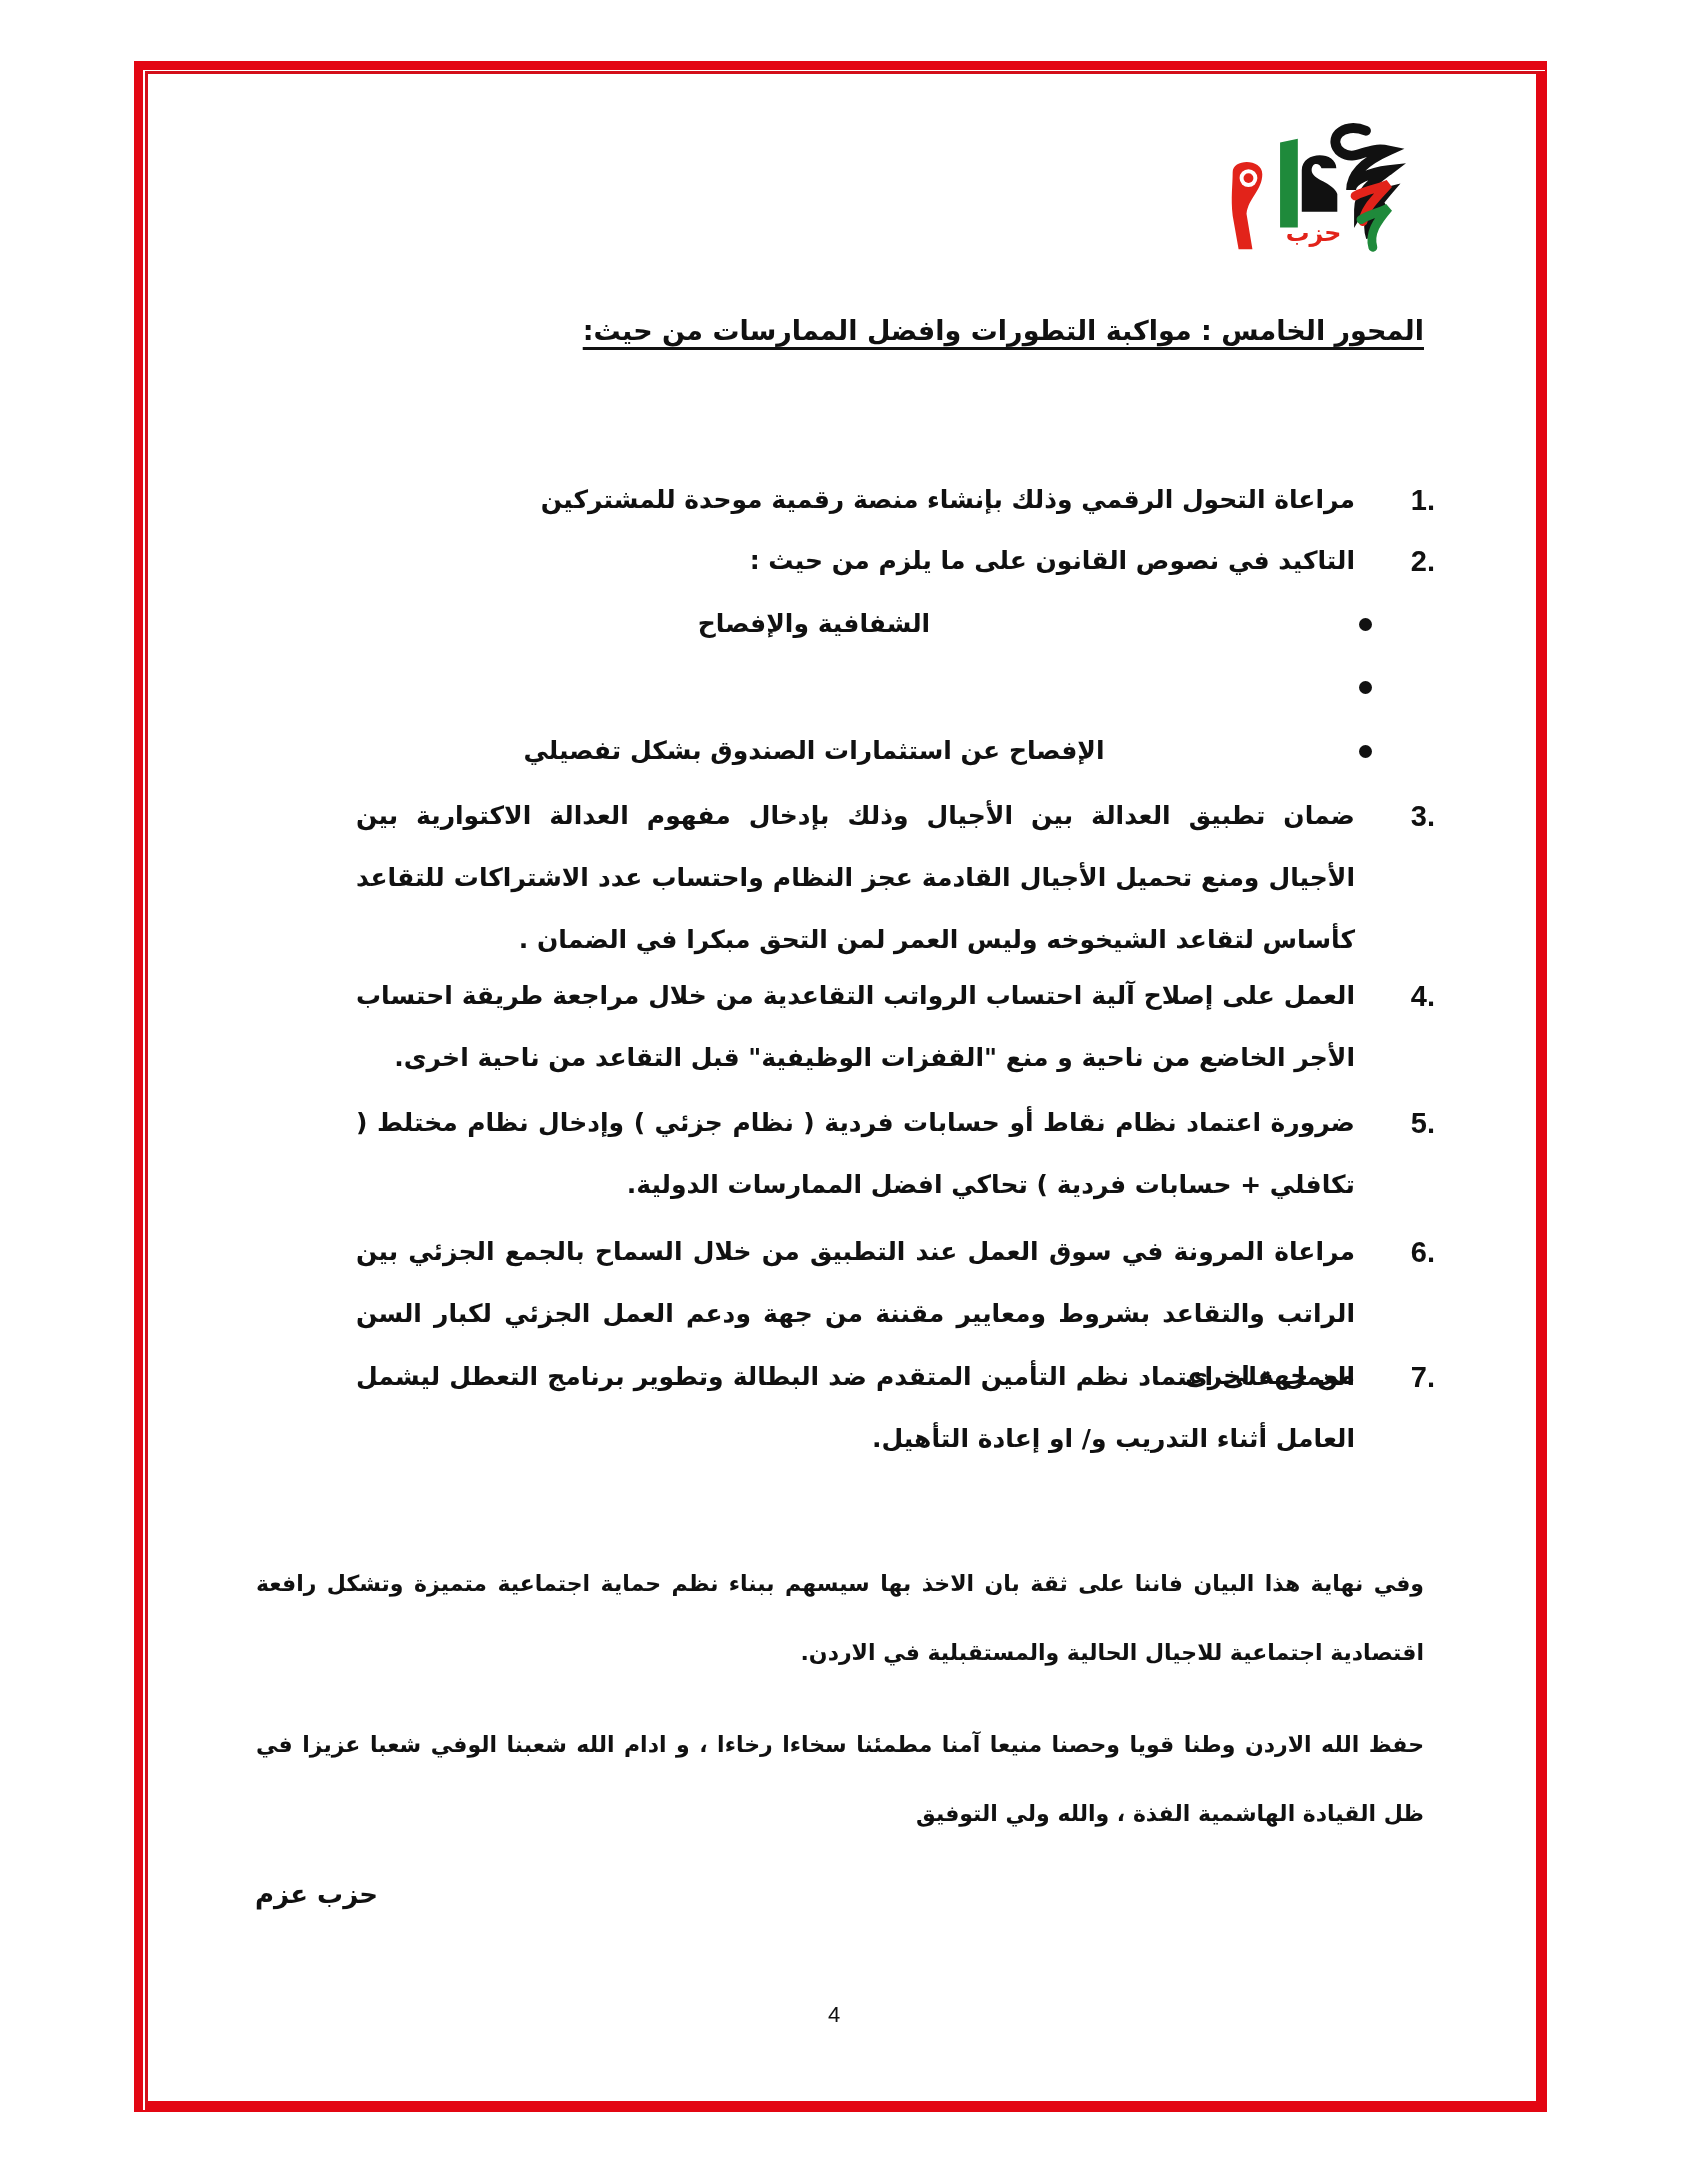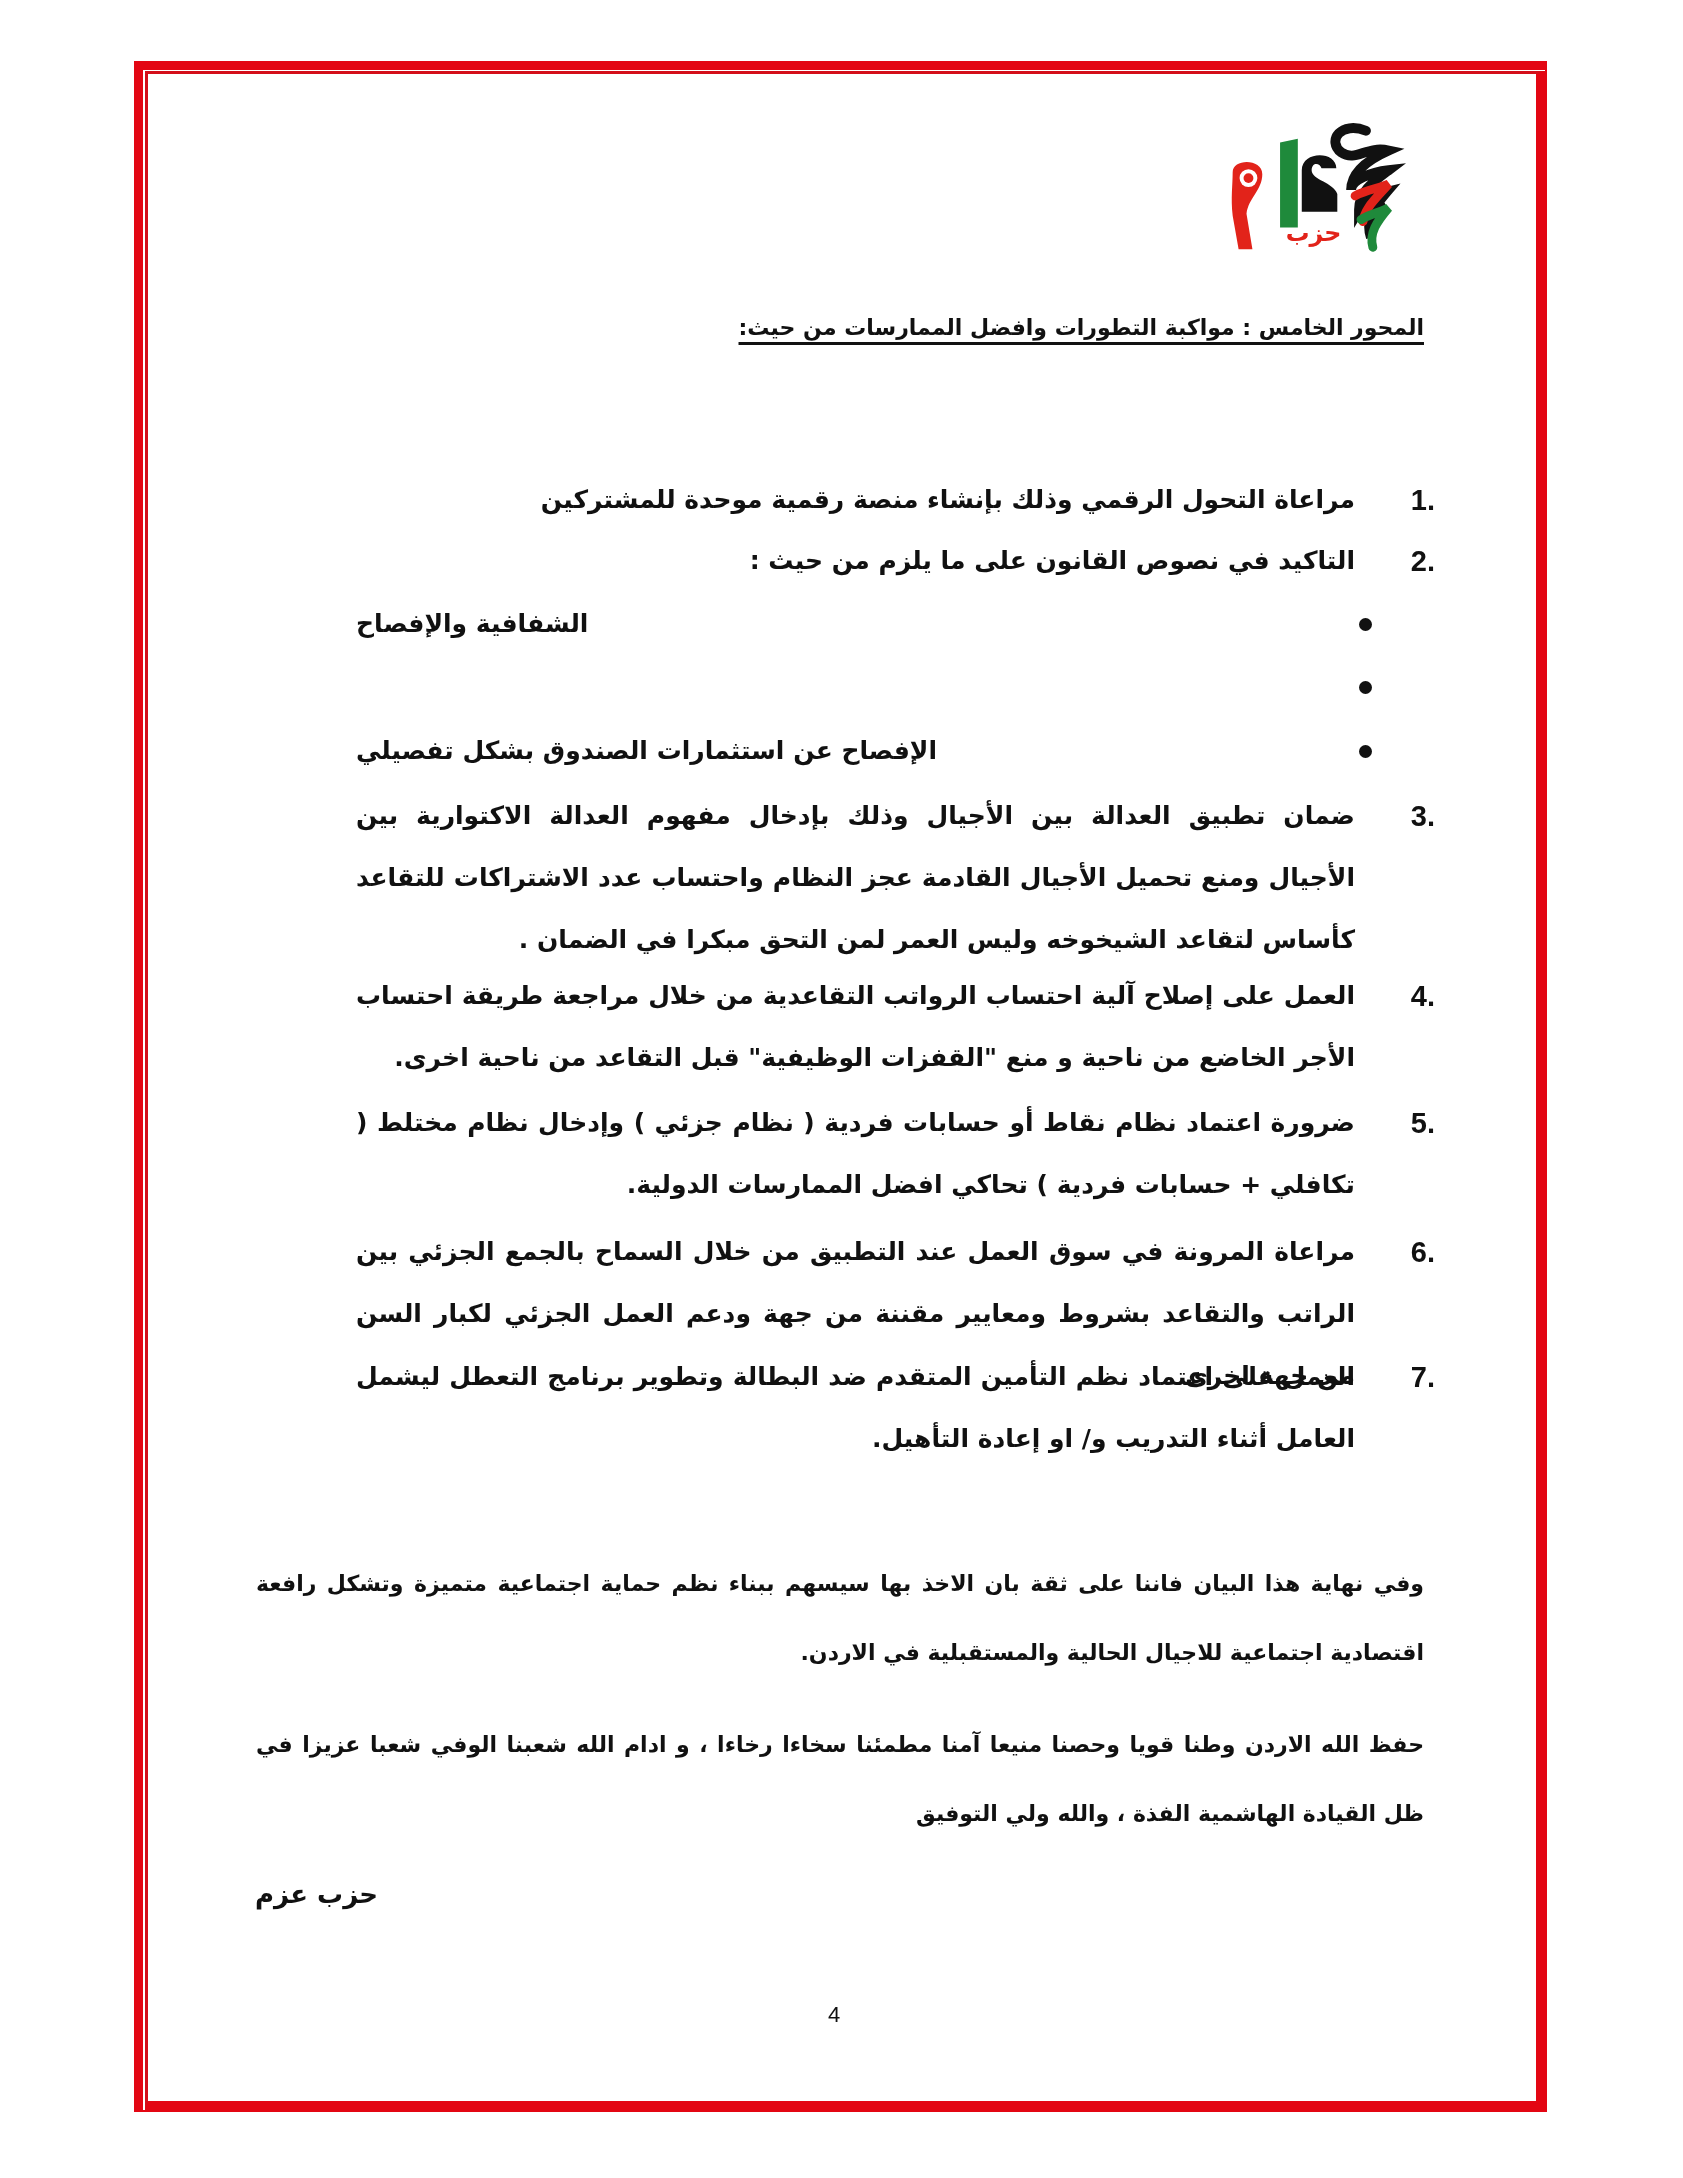--- a/index.html
+++ b/index.html
@@ -12,32 +12,32 @@
                   border-right: 2px solid #e30613; border-bottom: 2px solid #e30613; }
   .border-inner { position: absolute; left: 145px; top: 71px; width: 1400px; height: 2039px;
                   box-sizing: border-box; border-top: 3px solid #d40f1a; border-left: 3px solid #d40f1a;
                   border-right: 9px solid #e30613; border-bottom: 9px solid #e30613; }
 
   
   .logo { position: absolute; left: 1163px; top: 111px; width: 243px; height: 153px; }
 
   .rtl { direction: rtl; unicode-bidi: embed; }
 
-  .section-title { position: absolute; right: 259px; top: 315px; font-size: 22px; font-weight: bold;
+  .section-title { position: absolute; right: 259px; top: 315px; font-size: 27px; font-weight: bold;
                    text-decoration: underline; text-underline-offset: 7px; text-decoration-thickness: 3px;
                    white-space: nowrap; }
 
   .list { position: absolute; right: 248px; width: 1079px; }
   .item { position: absolute; right: 0; width: 1079px; font-size: 25px; font-weight: bold; line-height: 62px; }
   .item .num { position: absolute; right: 0; top: 0; direction: ltr; font-family: "Liberation Sans", sans-serif; font-size: 29px; }
   .item .txt { display: block; margin-right: 80px; text-align: justify; text-align-last: right; }
 
   .bullet { position: absolute; right: 0; width: 1079px; font-size: 25px; font-weight: bold; line-height: 59px; }
   .bullet .dot { position: absolute; right: 63px; top: 24px; width: 13px; height: 13px; border-radius: 50%; background: #111; }
-  .bullet .txt { display: block; margin-right: 163px; text-align: left; }
+  .bullet .txt { display: block; margin-right: 163px; text-align: center; }
 
   .closing { position: absolute; right: 259px; width: 1168px; font-size: 22px; font-weight: bold; line-height: 69px;
              text-align: justify; text-align-last: right; }
 
   .signature { position: absolute; left: 255px; top: 1879px; font-size: 26px; font-weight: bold; }
   .page-number { position: absolute; left: 828px; top: 2002px; font-size: 22px; font-family: "Liberation Sans", sans-serif; }
 </style>
 </head>
 <body>
 

